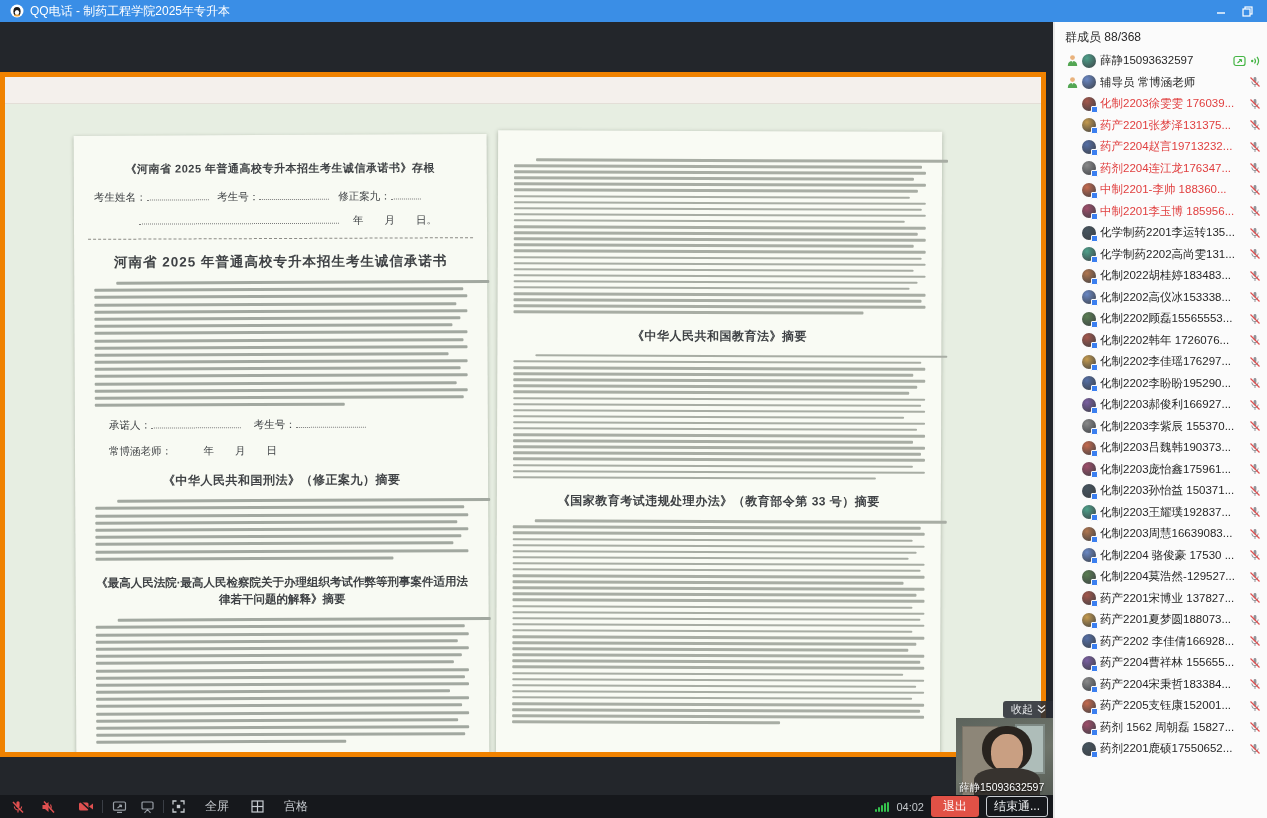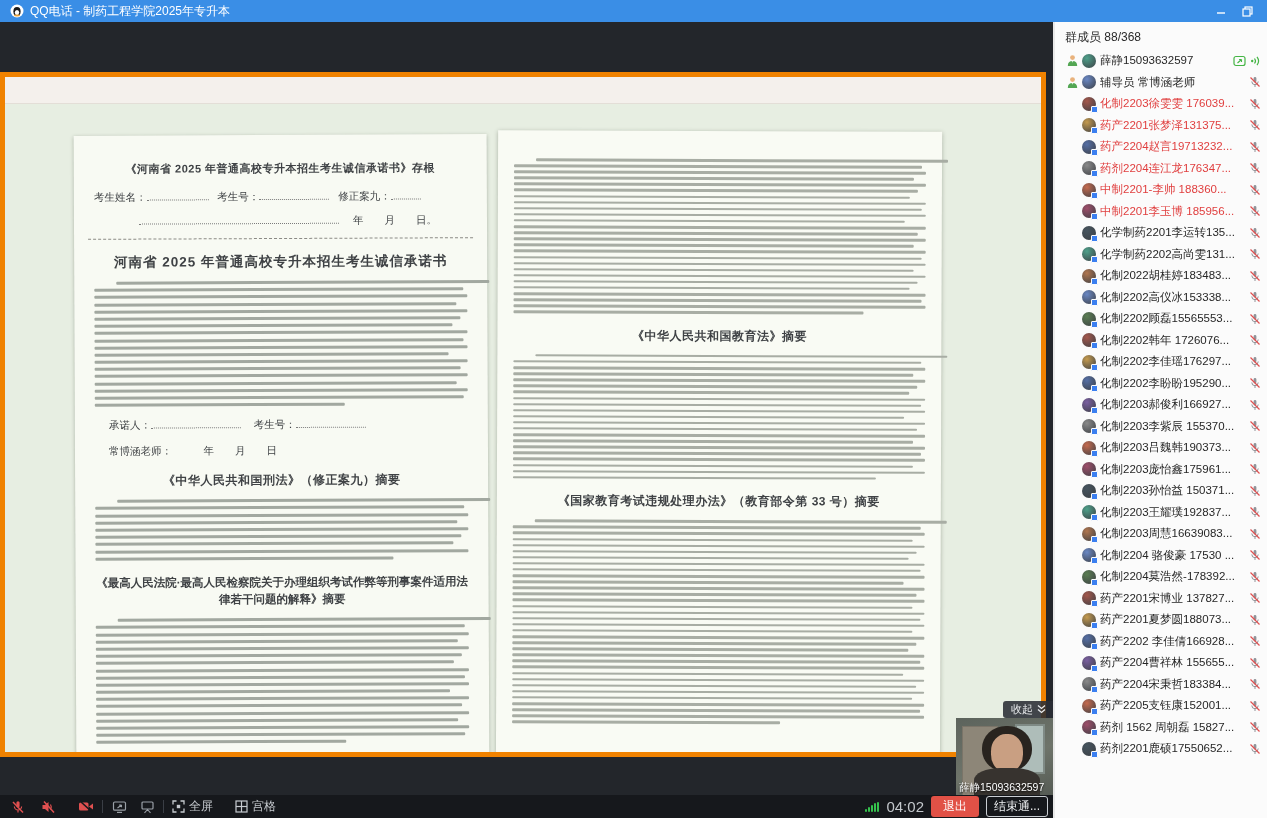--- a/index.html
+++ b/index.html
@@ -66,25 +66,25 @@
     position:absolute;left:3px;bottom:1px;color:#fff;font-size:10.5px;
     text-shadow:0 1px 2px rgba(0,0,0,.9);white-space:nowrap;
   }
   
   .toolbar{
     position:absolute;left:0;bottom:0;width:1053px;height:23px;background:#16181c;
     display:flex;align-items:center;color:#c7cbd0;font-size:12px;
   }
   .tb-ico{width:16px;height:16px;flex:none;display:flex;align-items:center;justify-content:center;cursor:pointer;}
   .tb-div{width:1px;height:13px;background:#3a3e45;margin:0 8px;flex:none;}
-  .tb-label-btn{display:flex;align-items:center;gap:4px;cursor:pointer;white-space:nowrap;}
+  .tb-label-btn{display:flex;align-items:center;gap:20px;cursor:pointer;white-space:nowrap;}
   .tb-right{margin-left:auto;display:flex;align-items:center;gap:7px;padding-right:5px;}
   .sigbars{display:flex;align-items:flex-end;gap:1px;height:10px;}
   .sigbars i{display:block;width:2px;background:#35c24d;border-radius:1px;}
-  .tb-time{color:#c3c7cb;font-size:15px;}
+  .tb-time{color:#c3c7cb;font-size:11px;}
   .btn-exit{background:#e15146;color:#fff;border-radius:3px;padding:2px 12px;font-size:12px;cursor:pointer;}
   .btn-end{border:1px solid #c9cdd2;color:#eef0f2;border-radius:3px;padding:1px 7px;font-size:12px;cursor:pointer;white-space:nowrap;}
   
   .panel{
     position:absolute;right:0;top:22px;width:212px;bottom:0;background:#fbfbfb;overflow:hidden;
   }
   .panel-header{padding:7px 0 4px 10px;font-size:12px;color:#2a2a2a;}
   .m-row{display:flex;align-items:center;height:21.5px;padding:0 6px 0 11px;box-sizing:border-box;cursor:default;}
   .presence{width:13px;height:13px;margin-right:3px;flex:none;}
   .m-indent{width:16px;flex:none;}
@@ -762,21 +762,21 @@
             <line x1="6" y1="9" x2="6" y2="11" stroke="#909399" stroke-width="1"></line>
             <line x1="1.5" y1="1.5" x2="10.5" y2="10.5" stroke="#e05050" stroke-width="1.3"></line>
           </svg>
         </span>
       </div>
       <div class="m-row">
         <span class="m-indent"></span>
         <span class="avatar" style="background: radial-gradient(circle at 35% 30%, rgb(90, 125, 82), rgb(60, 63, 68));">
           <span class="badge"></span>
         </span>
-        <span class="m-name">化制2204莫浩然-178392...</span>
+        <span class="m-name">化制2204莫浩然-129527...</span>
         <span class="m-right">
           <svg width="12" height="12" viewBox="0 0 12 12">
             <rect x="4.6" y="1" width="2.8" height="5.4" rx="1.4" fill="#909399"></rect>
             <path d="M2.8 5.5 a3.2 3.2 0 0 0 6.4 0" fill="none" stroke="#909399" stroke-width="1"></path>
             <line x1="6" y1="9" x2="6" y2="11" stroke="#909399" stroke-width="1"></line>
             <line x1="1.5" y1="1.5" x2="10.5" y2="10.5" stroke="#e05050" stroke-width="1.3"></line>
           </svg>
         </span>
       </div>
       <div class="m-row">

